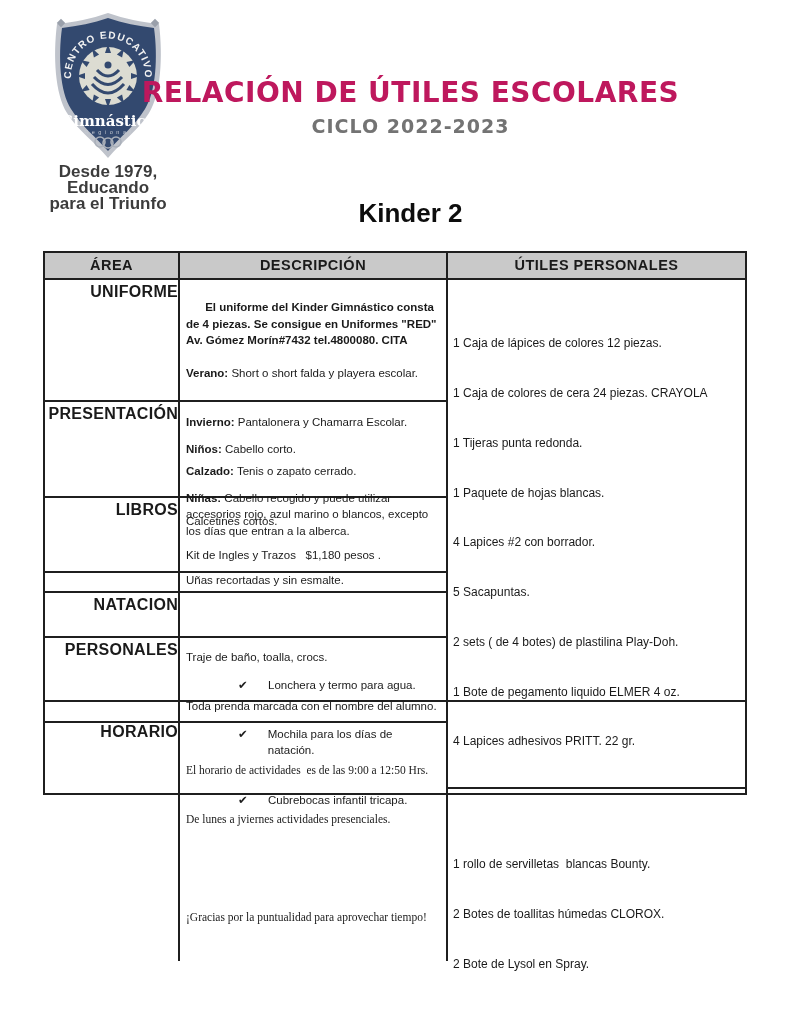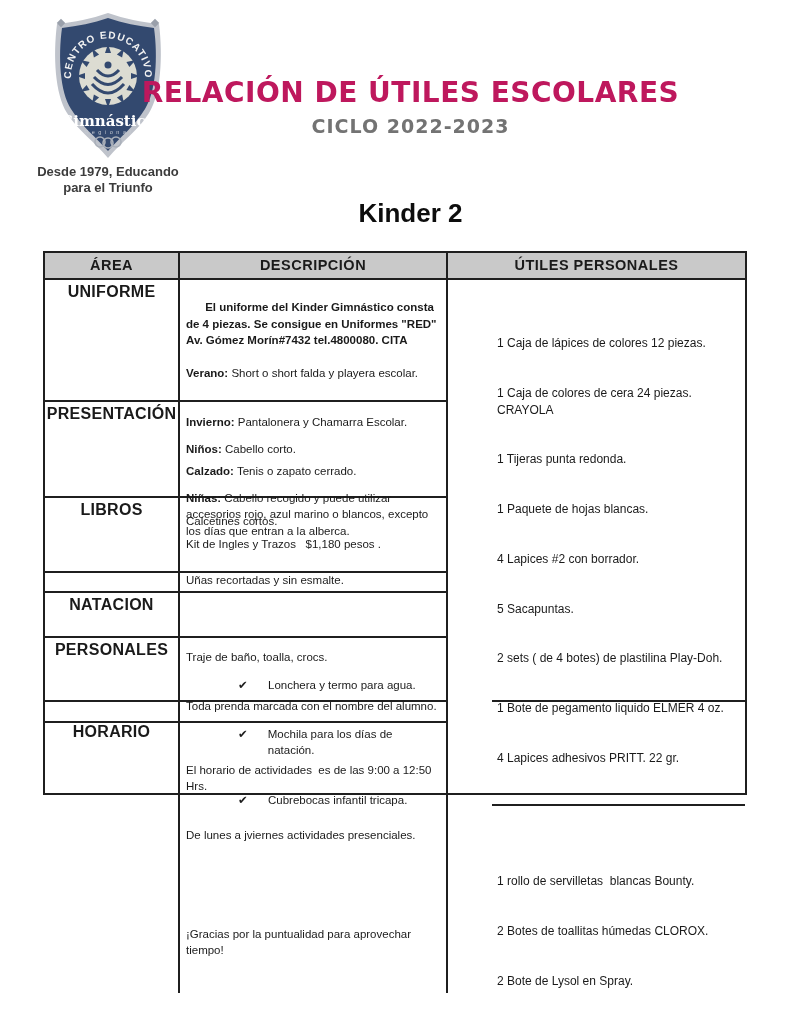--- a/index.html
+++ b/index.html
@@ -2,42 +2,42 @@
 <html><head>
 <meta charset="utf-8">
 <style>
   * { margin:0; padding:0; box-sizing:border-box; }
   html,body { width:791px; height:1023px; background:#ffffff; font-family:"Liberation Sans", sans-serif; color:#1a1a1a; overflow:hidden; }
   .page { position:relative; width:791px; height:1023px; background:#ffffff; }
 
   
   .logo-wrap { position:absolute; left:28px; top:10px; width:160px; text-align:center; }
   .logo-svg { display:block; margin:0 auto; }
-  .tagline { margin-top:4px; font-size:13px; font-weight:bold; color:#3c3c3c; line-height:16px; }
+  .tagline { margin-top:4px; font-size:17px; font-weight:bold; color:#3c3c3c; line-height:16px; }
 
   
   .title-block { position:absolute; left:30px; right:0; top:76px; text-align:center; }
   .main-title { font-size:28px; font-weight:bold; color:#be185d; letter-spacing:0.5px; font-family:"DejaVu Sans", sans-serif; }
   .sub-title { margin-top:6px; font-size:19px; font-weight:bold; color:#737373; letter-spacing:1px; font-family:"DejaVu Sans", sans-serif; }
   .grade-title { position:absolute; left:30px; right:0; top:198px; text-align:center; font-size:26px; font-weight:bold; color:#0d0d0d; }
 
   
   .sheet-table { position:absolute; left:43px; top:251px; width:704px; height:544px;
     border:2px solid #1f1f1f; display:grid;
     grid-template-columns:135px 268px 1fr;
     grid-template-rows:27px 122px 96px 75px 20px 45px 64px 21px auto; }
   .cell { position:relative; }
   .br { border-right:2px solid #1f1f1f; }
   .bb { border-bottom:2px solid #1f1f1f; }
   .hdr { background:#c9c9c9; font-weight:bold; font-size:14.5px; text-align:center; line-height:25px; letter-spacing:0.5px; }
-  .area-label { font-weight:bold; font-size:16px; text-align:center; padding-top:3px; letter-spacing:0.3px; }
+  .area-label { font-weight:bold; font-size:16px; text-align:right; padding-top:3px; letter-spacing:0.3px; }
   .desc { font-size:11.5px; line-height:16.4px; padding:3px 5px 2px 6px; white-space:pre-wrap; }
   .desc b { font-weight:bold; }
   .list { font-size:12px; line-height:16.6px; white-space:pre-wrap; }
-  .u-main { padding:0;margin-left:44px; }
+  .u-main { padding:0; }
   .u-list1 { margin:22px 0 0 5px; }
   .u-rule { height:2px; background:#1f1f1f; margin-top:4px; }
   .u-list2 { margin:34px 0 0 5px; }
   .check-row { display:flex; margin-left:52px; }
   .check-glyph { width:30px; font-family:"DejaVu Sans", sans-serif; font-size:11.5px; }
   .blank-line { height:16.4px; }
 </style>
 </head>
 <body>
 
@@ -120,21 +120,21 @@
       <div><b>Calzado:</b><span> Tenis o zapato cerrado.</span></div>
       <div><b></b><span>Calcetines cortos.</span></div>
     </div>
 
     <div class="cell br bb desc" style="grid-area:3/2; padding-top:6px;">
       <div><b>Niños:</b><span> Cabello corto.</span></div>
       <div><b>Niñas:</b><span> Cabello recogido y puede utilizar accesorios rojo, azul marino o blancos, excepto los días que entran a la alberca.</span></div>
       <div><b></b><span>Uñas recortadas y sin esmalte.</span></div>
     </div>
 
-    <div class="cell br bb desc" style="grid-area:4/2; padding-top:5px;">
+    <div class="cell br bb desc" style="grid-area:4/2; padding-top:16px;">
       <div>Kit de Ingles y Trazos   $1,180 pesos .</div>
     </div>
 
     <div class="cell br bb" style="grid-area:5/2"></div>
 
     <div class="cell br bb desc" style="grid-area:6/2; padding-top:23px;">
       <div>Traje de baño, toalla, crocs.</div>
       <div>Toda prenda marcada con el nombre del alumno.</div>
     </div>
 
@@ -148,21 +148,21 @@
         <span>Mochila para los días de natación.</span>
       </div>
       <div class="check-row">
         <span class="check-glyph">✔</span>
         <span>Cubrebocas infantil tricapa.</span>
       </div>
     </div>
 
     <div class="cell br bb" style="grid-area:8/2"></div>
 
-    <div class="cell br desc" style="grid-area:9/2; padding-top:6px;">
+    <div class="cell br desc" style="grid-area:9/2; padding-top:6px;font-family:Liberation Serif, serif;">
       <div>El horario de actividades  es de las 9:00 a 12:50 Hrs.</div>
       <div>De lunes a jviernes actividades presenciales.</div>
       <div class="blank-line"></div>
       <div>¡Gracias por la puntualidad para aprovechar tiempo!</div>
     </div>
 
     <div class="cell bb u-main" style="grid-area:2/3/8/4">
       <div class="list u-list1">
         <div>1 Caja de lápices de colores 12 piezas.</div>
         <div>1 Caja de colores de cera 24 piezas. CRAYOLA</div>

